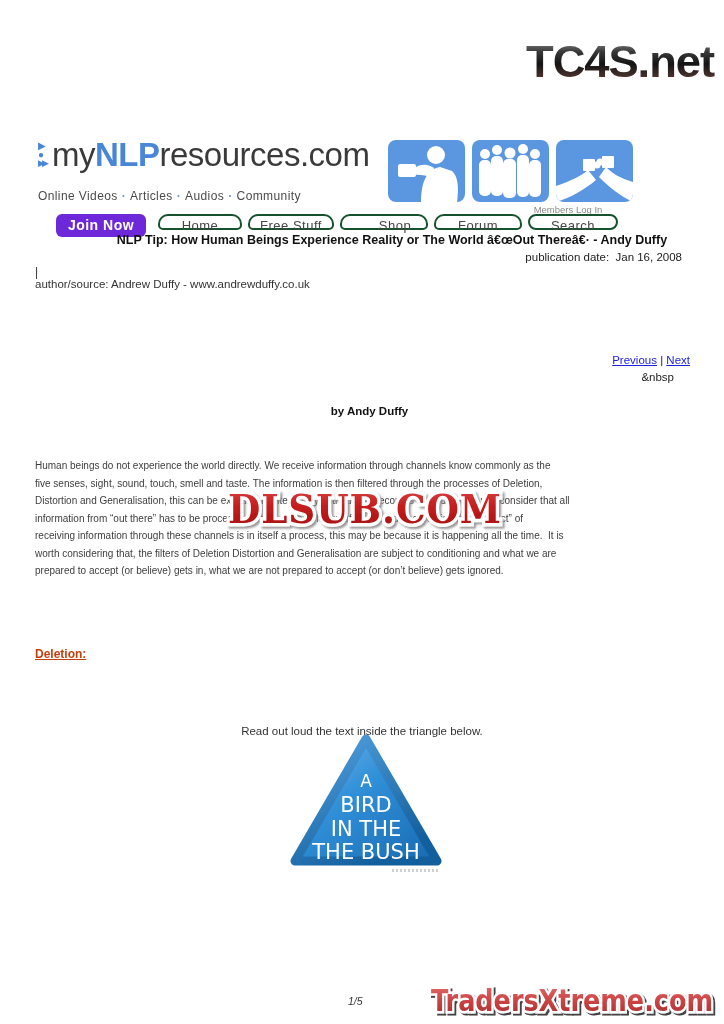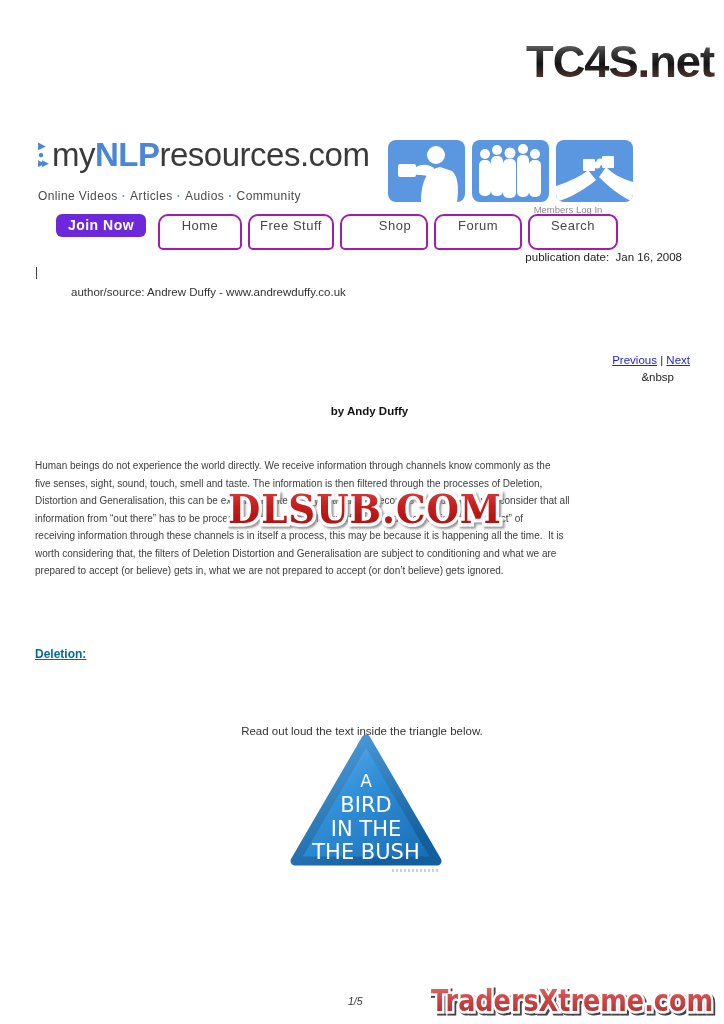--- a/index.html
+++ b/index.html
@@ -23,48 +23,48 @@
 
   
   .tiles { position:absolute; left:388px; top:140px; display:flex; gap:7px; }
   .tile { width:77px; height:62px; background:#5b97e0; border-radius:8px; overflow:hidden; }
   .members { position:absolute; left:500px; top:204px; width:136px; text-align:center; font-size:9.5px; color:#8a8a8a; }
 
   
   .nav { position:absolute; left:0; top:214px; width:724px; height:24px; }
   .join { position:absolute; left:56px; top:0; width:90px; height:23px; background:#6d28d9; border-radius:6px;
           color:#fff; font-weight:bold; font-size:14px; text-align:center; line-height:23px; letter-spacing:0.5px; }
-  .tab { position:absolute; top:0; height:36px; background:#fff; border:2px solid #a21caf;
+  .tab { position:absolute; top:0; height:16px; background:#fff; border:2px solid #14532d;
          border-radius:10px 10px 5px 5px; color:#474747; font-size:13px; text-align:center; line-height:19px; letter-spacing:0.5px; }
   .tab.t0 { left:158px; width:84px; }
   .tab.t1 { left:248px; width:86px; }
   .tab.t2 { left:340px; width:88px;padding-left:22px; }
   .tab.t3 { left:434px; width:88px; }
   .tab.t4 { left:528px; width:90px;border-radius:9px; }
 
   
   .title { position:absolute; left:60px; right:0; top:233px; text-align:center; font-size:12.5px; font-weight:bold; color:#111; }
   .pubdate { position:absolute; right:42px; top:251px; font-size:11.5px; color:#222; white-space:pre; }
   .pipe { position:absolute; left:35px; top:265px; font-size:12px; color:#333; }
-  .author { position:absolute; left:35px; top:286px; font-size:11.5px; color:#333;margin-left:36px; }
+  .author { position:absolute; left:35px; top:278px; font-size:11.5px; color:#333; }
 
   .prevnext { position:absolute; right:34px; top:354px; font-size:11.5px; color:#222; }
   .prevnext a { color:#2323d6; text-decoration:underline; cursor:pointer; }
   .nbsp-line { position:absolute; right:50px; top:371px; font-size:11.5px; color:#222; }
 
   .byline { position:absolute; left:15px; right:0; top:405px; text-align:center; font-size:11.5px; font-weight:bold; color:#111; }
 
   .para { position:absolute; left:35px; width:666px; font-size:10px; line-height:17.5px; color:#3d3d3d; white-space:pre-wrap; }
   .para1 { top:457px; }
   .para2 { top:903px; }
 
   
   .wm { position:absolute; left:218px; top:483px; width:294px; height:52px; }
 
-  .deletion { position:absolute; left:35px; top:647px; font-size:12px; font-weight:bold; color:#0369a1; text-decoration:underline; }
+  .deletion { position:absolute; left:35px; top:647px; font-size:12px; font-weight:bold; color:#c2410c; text-decoration:underline; }
   .instruction { position:absolute; left:0; right:0; top:681px; text-align:center; font-size:11.5px; color:#333;margin-top:44px; }
 
   .triangle-box { position:absolute; left:286px; top:730px; width:160px; height:142px; }
   .tri-text { font-family:"DejaVu Sans", sans-serif; fill:#ffffff; }
   .tiny-wm { position:absolute; left:392px; top:869px; width:48px; height:3px;
              background:repeating-linear-gradient(90deg,#c6c6c6 0 2px, transparent 2px 4px); opacity:0.85; }
 
   
   .pagenum { position:absolute; left:348px; top:995px; font-size:10.5px; font-style:italic; color:#333; }
   .footer-logo { position:absolute; left:424px; top:979px; width:296px; height:44px; }
@@ -145,20 +145,21 @@
 
   <div class="nav">
     <div class="join">Join Now</div>
     <div class="tab t0">Home</div>
     <div class="tab t1">Free Stuff</div>
     <div class="tab t2">Shop</div>
     <div class="tab t3">Forum</div>
     <div class="tab t4">Search</div>
   </div>
 
+  <div class="title">NLP Tip: How Human Beings Experience Reality or The World â€œOut Thereâ€· - Andy Duffy</div>
   <div class="pubdate">publication date:  Jan 16, 2008</div>
   <div class="pipe">|</div>
   <div class="author">author/source: Andrew Duffy - www.andrewduffy.co.uk</div>
 
   <div class="prevnext"><a>Previous</a><span style="white-space:pre;"> | </span><a>Next</a></div>
   <div class="nbsp-line">&amp;nbsp</div>
 
   <div class="byline">by Andy Duffy</div>
 
   <div class="para para1">Human beings do not experience the world directly. We receive information through channels know commonly as the

